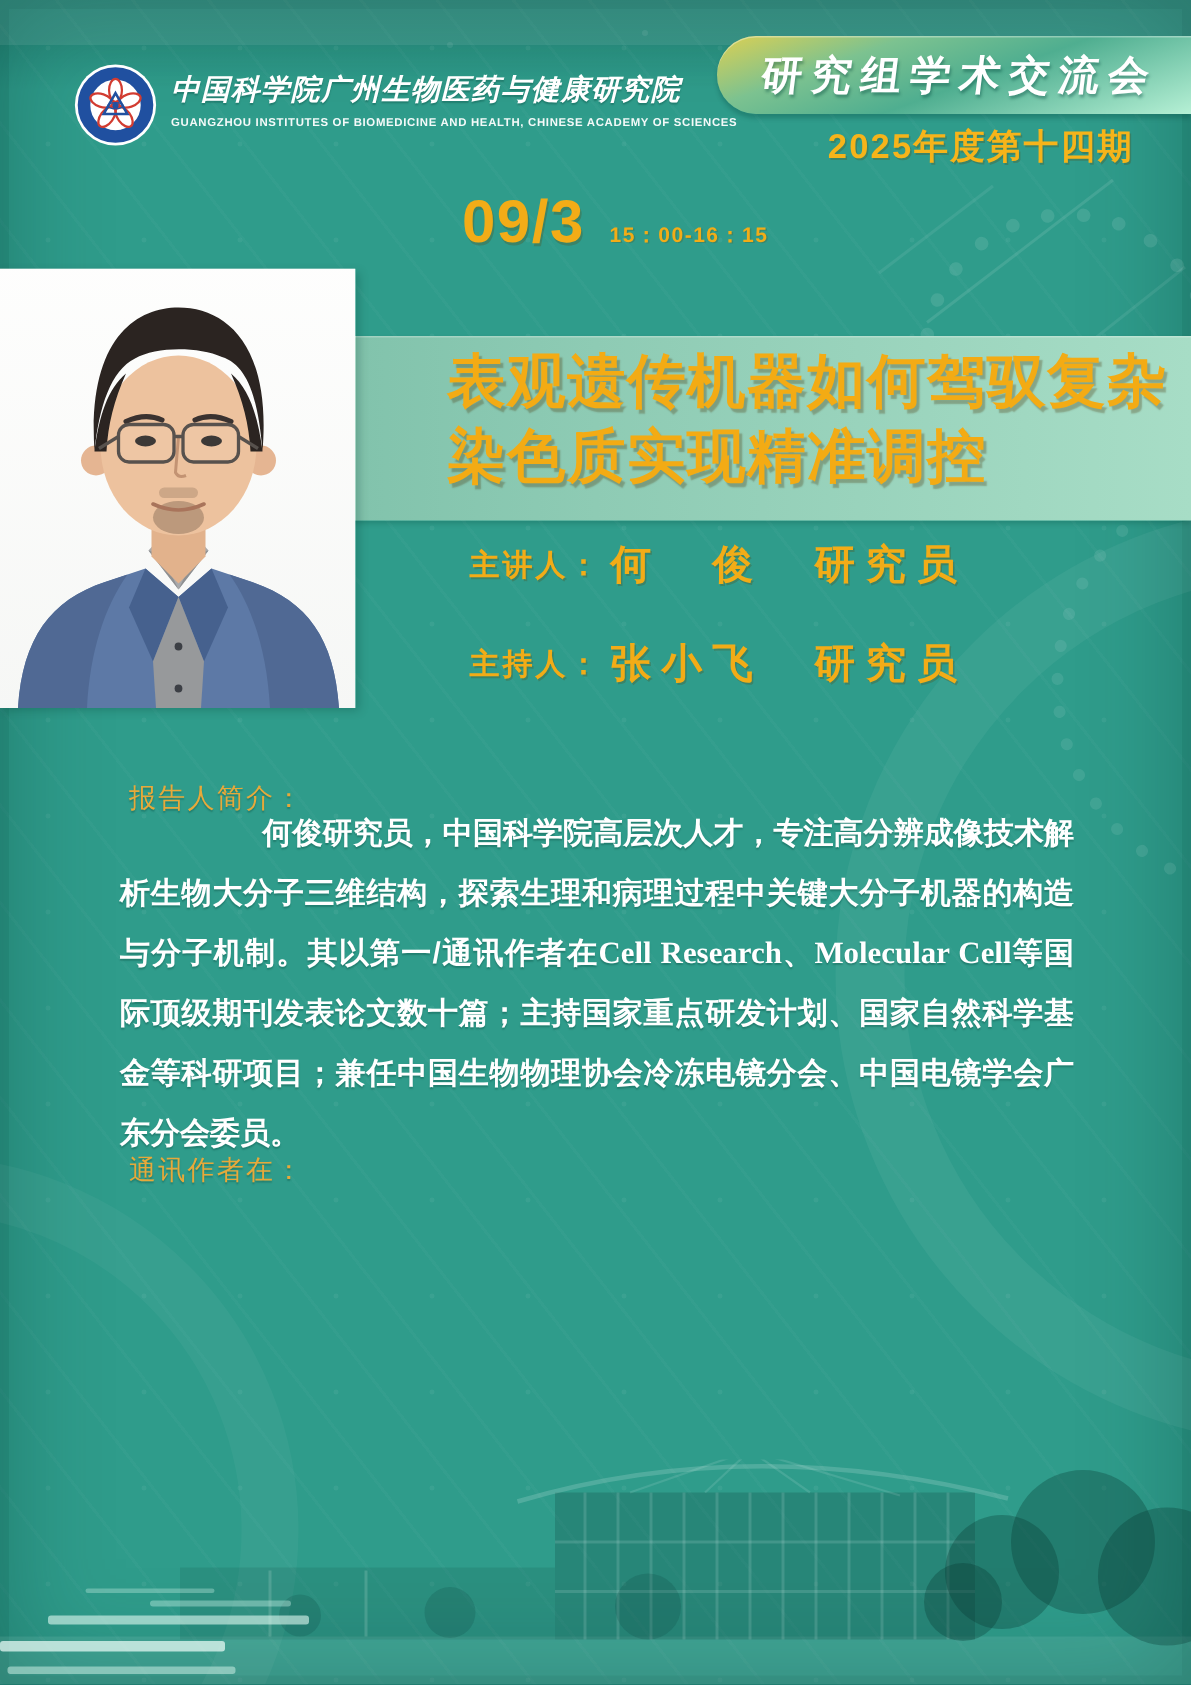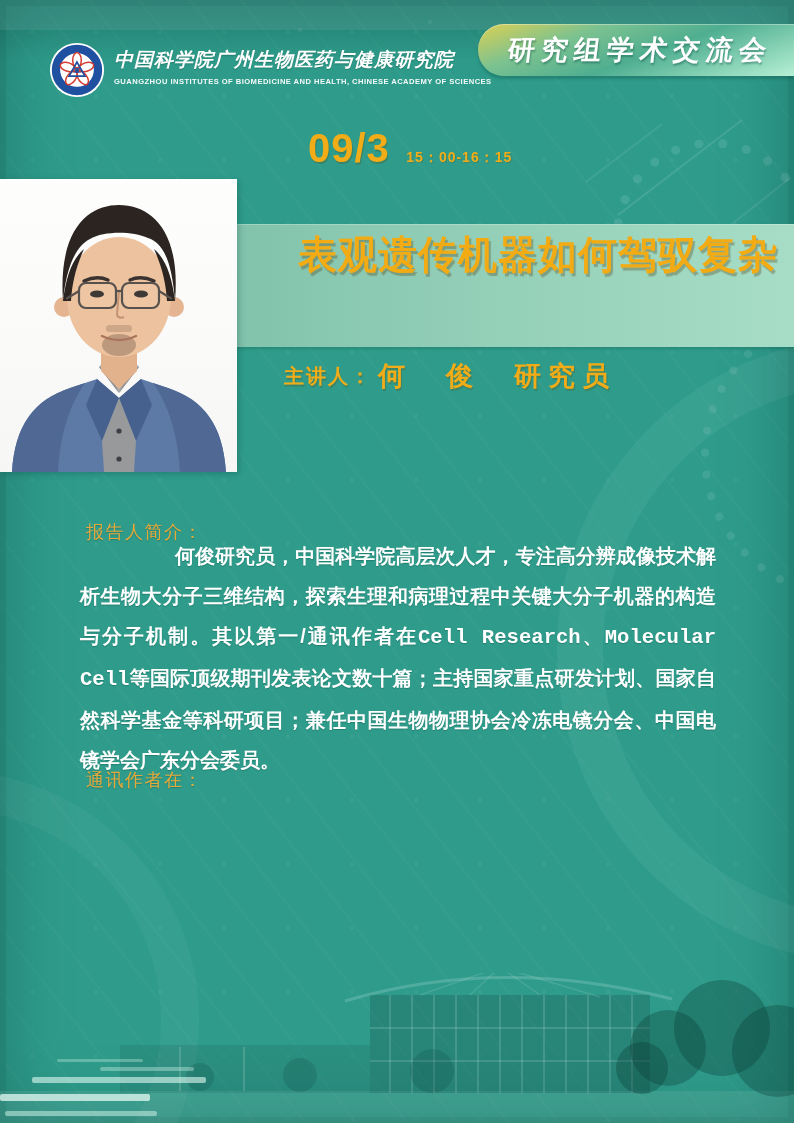--- a/index.html
+++ b/index.html
@@ -64,41 +64,41 @@
   }
   .title-band h1{
     position:absolute;left:298px;top:6px;margin:0;
     color:#f3ab14;font-size:39px;line-height:50px;font-weight:900;letter-spacing:1px;
     text-shadow:2px 3px 1px rgba(70,45,0,0.3);white-space:nowrap;
   }
   
   .photo{left:0;top:179px;width:237px;height:293px;box-shadow:2px 2px 6px rgba(0,50,45,0.25);}
   .photo svg{display:block;}
   
-  .person-line{left:284px;color:#f2ac17;white-space:nowrap;
+  .person-line{left:313px;color:#f2ac17;white-space:nowrap;
     text-shadow:1px 1.5px 0 rgba(90,60,0,0.25);}
   .speaker-line{top:358px;}
   .host-line{top:424px;}
   .person-line .p-label{font-size:20px;font-weight:800;letter-spacing:2px;vertical-align:2px;}
   .person-line .p-name{font-size:27px;font-weight:900;letter-spacing:7px;margin-left:6px;}
   
   .sec-heading{color:#e7a93a;font-size:18px;font-weight:500;letter-spacing:1.5px;
     text-shadow:0 1px 1px rgba(0,60,50,0.3);white-space:nowrap;}
   .bio-heading{left:86px;top:520px;}
   .abs-heading{left:86px;top:768px;}
   .body-par{
     width:636px;left:80px;margin:0;
     color:#ffffff;font-size:20px;font-weight:700;line-height:40px;
     text-align:justify;text-indent:95px;
     text-shadow:0 1px 1px rgba(0,60,50,0.3);
   }
   .bio-par{top:536px;}
   .abs-par{top:806px;}
   .body-par .latin{
-    font-family:Liberation Mono, monospace;
+    font-family:Liberation Serif, serif;
     font-weight:700;font-size:1.03em;
   }
   
   .bar{position:absolute;border-radius:2px;}
   .bar1{left:57px;top:1059px;width:86px;height:3px;background:rgba(200,240,230,0.35);}
   .bar2{left:100px;top:1067px;width:94px;height:4px;background:rgba(200,240,230,0.40);}
   .bar3{left:32px;top:1077px;width:174px;height:6px;background:rgba(225,250,242,0.60);}
   .bar4{left:0px;top:1094px;width:150px;height:7px;background:rgba(235,252,246,0.72);}
   .bar5{left:5px;top:1111px;width:152px;height:5px;background:rgba(215,245,236,0.50);}
   .building{left:0;bottom:0;pointer-events:none;}
@@ -185,29 +185,31 @@
   </svg>
 
   <div class="abs brand-text">
     <div class="brand-cn">中国科学院广州生物医药与健康研究院</div>
     <div class="brand-en">GUANGZHOU INSTITUTES OF BIOMEDICINE AND HEALTH, CHINESE ACADEMY OF SCIENCES</div>
   </div>
 
   <div class="abs badge">
     <span>研究组学术交流会</span>
   </div>
+  <div class="abs issue">2025年度第十四期</div>
 
   <div class="abs datetime">
     <span class="date">09/3</span>
     <span class="time">15：00-16：15</span>
   </div>
 
   <div class="abs title-band">
     <h1>
       <span>表观遗传机器如何驾驭复杂</span><br>
+      <span>染色质实现精准调控</span>
     </h1>
   </div>
 
   <div class="abs photo">
     <svg width="237" height="293" viewBox="0 0 237 293">
       <rect width="237" height="293" fill="#fdfdfc"></rect>
       <rect width="237" height="293" fill="url(#pg)" opacity="0.35"></rect>
       <defs>
         <linearGradient id="pg" x1="0" y1="0" x2="0" y2="1">
           <stop offset="0" stop-color="#ffffff"></stop>
@@ -261,20 +263,23 @@
       </g>
       <line x1="116" y1="112" x2="122" y2="112" stroke="#57514d" stroke-width="2.2"></line>
       <line x1="79" y1="112" x2="66" y2="120" stroke="#57514d" stroke-width="2.2"></line>
       <line x1="159" y1="112" x2="172" y2="120" stroke="#57514d" stroke-width="2.2"></line>
     </svg>
   </div>
 
   <div class="abs person-line speaker-line">
     <span class="p-label">主讲人：</span><span class="p-name">何　俊　研究员</span>
   </div>
+  <div class="abs person-line host-line">
+    <span class="p-label">主持人：</span><span class="p-name">张小飞　研究员</span>
+  </div>
 
   <div class="abs sec-heading bio-heading">报告人简介：</div>
   <p class="abs body-par bio-par"><span>何俊研究员，中国科学院高层次人才，专注高分辨成像技术解析生物大分子三维结构，探索生理和病理过程中关键大分子机器的构造与分子机制。其以第一/通讯作者在</span><span class="latin">Cell Research</span><span>、</span><span class="latin">Molecular Cell</span><span>等国际顶级期刊发表论文数十篇；主持国家重点研发计划、国家自然科学基金等科研项目；兼任中国生物物理协会冷冻电镜分会、中国电镜学会广东分会委员。</span></p>
 
   <div class="abs sec-heading abs-heading">通讯作者在：</div>
 
   <div class="bar bar1"></div>
   <div class="bar bar2"></div>
   <div class="bar bar3"></div>
   <div class="bar bar4"></div>

